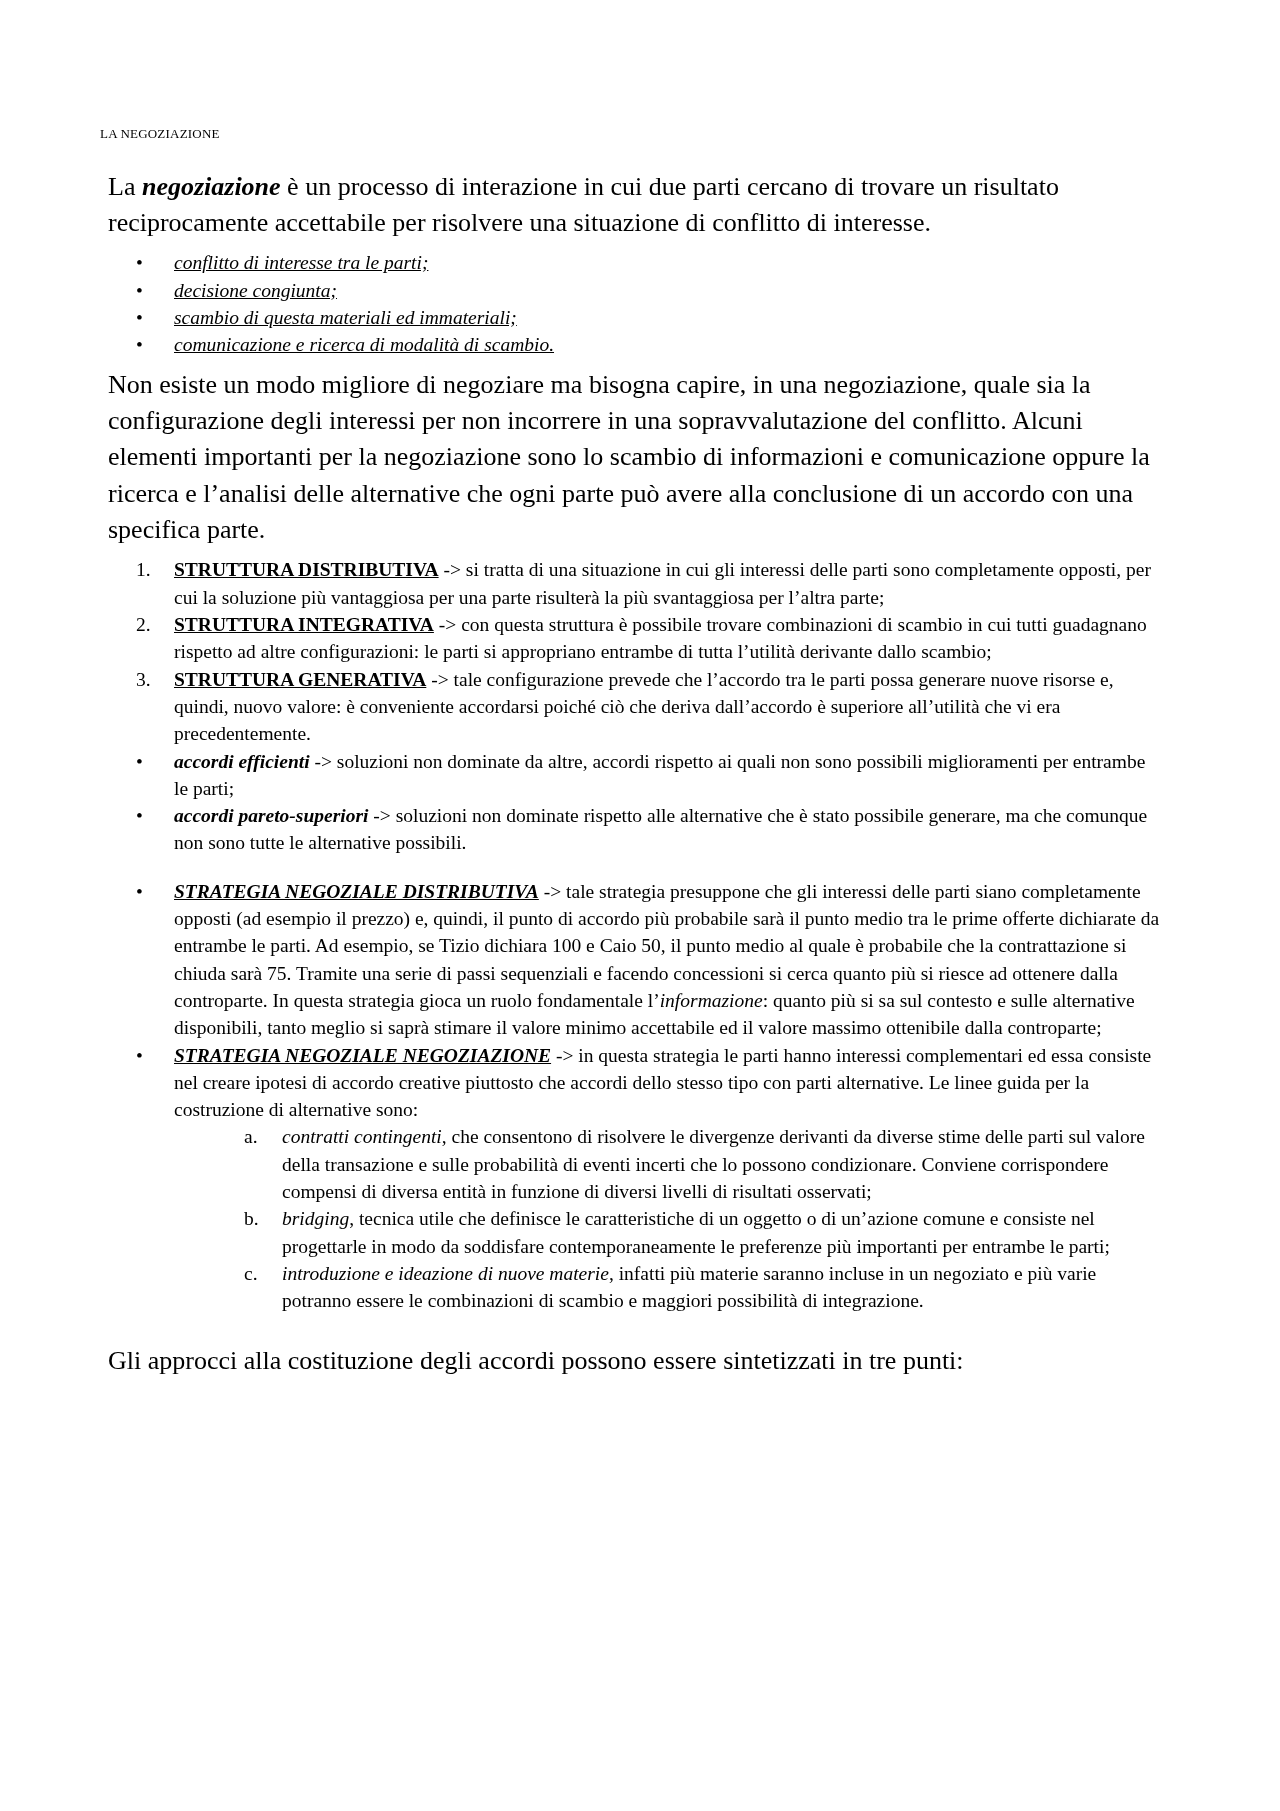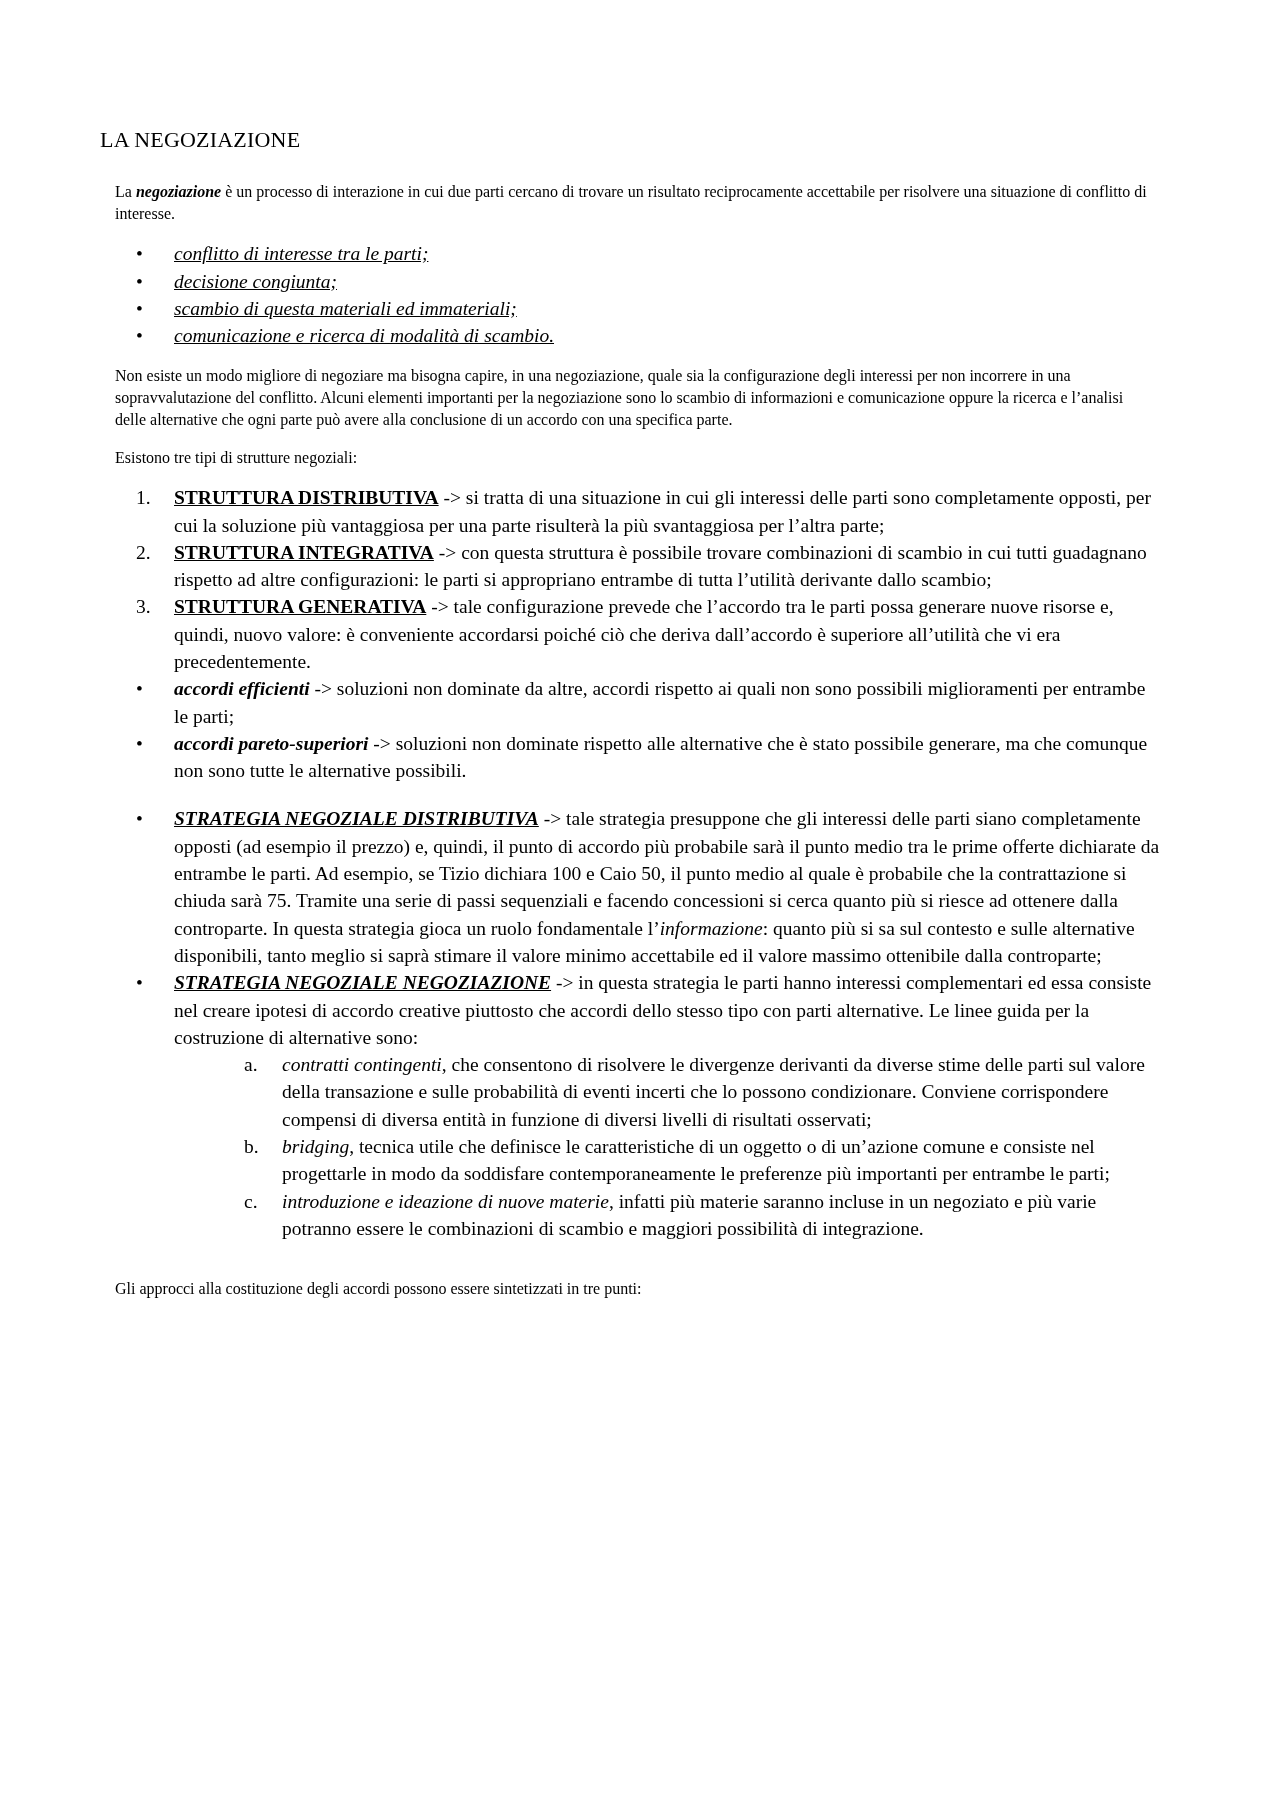--- a/index.html
+++ b/index.html
@@ -13,29 +13,29 @@
   }
   .page {
     width: 1280px;
     height: 1811px;
     box-sizing: border-box;
     padding: 125px 118px 60px 100px;
     background: #ffffff;
     position: relative;
   }
   .doc-title {
-    font-size: 22px;
+    font-size: 13px;
     line-height: 1.35;
     margin: 0 0 26px 0;
     letter-spacing: 0.2px;
   }
   p.para {
-    font-size: 16px;
+    font-size: 26px;
     line-height: 1.40;
-    margin: 15px;
+    margin: 8px;
     text-align: left;
   }
   .block-gap {
     height: 21px;
   }
   b.bold-italic {
     font-weight: bold;
     font-style: italic;
   }
   i.it { font-style: italic; }
@@ -110,21 +110,20 @@
       <span class="marker">•</span>
       <span class="u-item">scambio di questa materiali ed immateriali;</span>
     </li>
     <li>
       <span class="marker">•</span>
       <span class="u-item">comunicazione e ricerca di modalità di scambio.</span>
     </li>
   </ul>
 
   <p class="para">Non esiste un modo migliore di negoziare ma bisogna capire, in una negoziazione, quale sia la configurazione degli interessi per non incorrere in una sopravvalutazione del conflitto. Alcuni elementi importanti per la negoziazione sono lo scambio di informazioni e comunicazione oppure la ricerca e l’analisi delle alternative che ogni parte può avere alla conclusione di un accordo con una specifica parte.</p>
-  <p class="para">Esistono tre tipi di strutture negoziali:</p>
 
   <ol class="numbers">
     <li>
       <span class="marker">1.</span>
       <span class="heading-run">STRUTTURA DISTRIBUTIVA</span><span> -&gt; si tratta di una situazione in cui gli interessi delle parti sono completamente opposti, per cui la soluzione più vantaggiosa per una parte risulterà la più svantaggiosa per l’altra parte;</span>
     </li>
     <li>
       <span class="marker">2.</span>
       <span class="heading-run">STRUTTURA INTEGRATIVA</span><span> -&gt; con questa struttura è possibile trovare combinazioni di scambio in cui tutti guadagnano rispetto ad altre configurazioni: le parti si appropriano entrambe di tutta l’utilità derivante dallo scambio;</span>
     </li>

